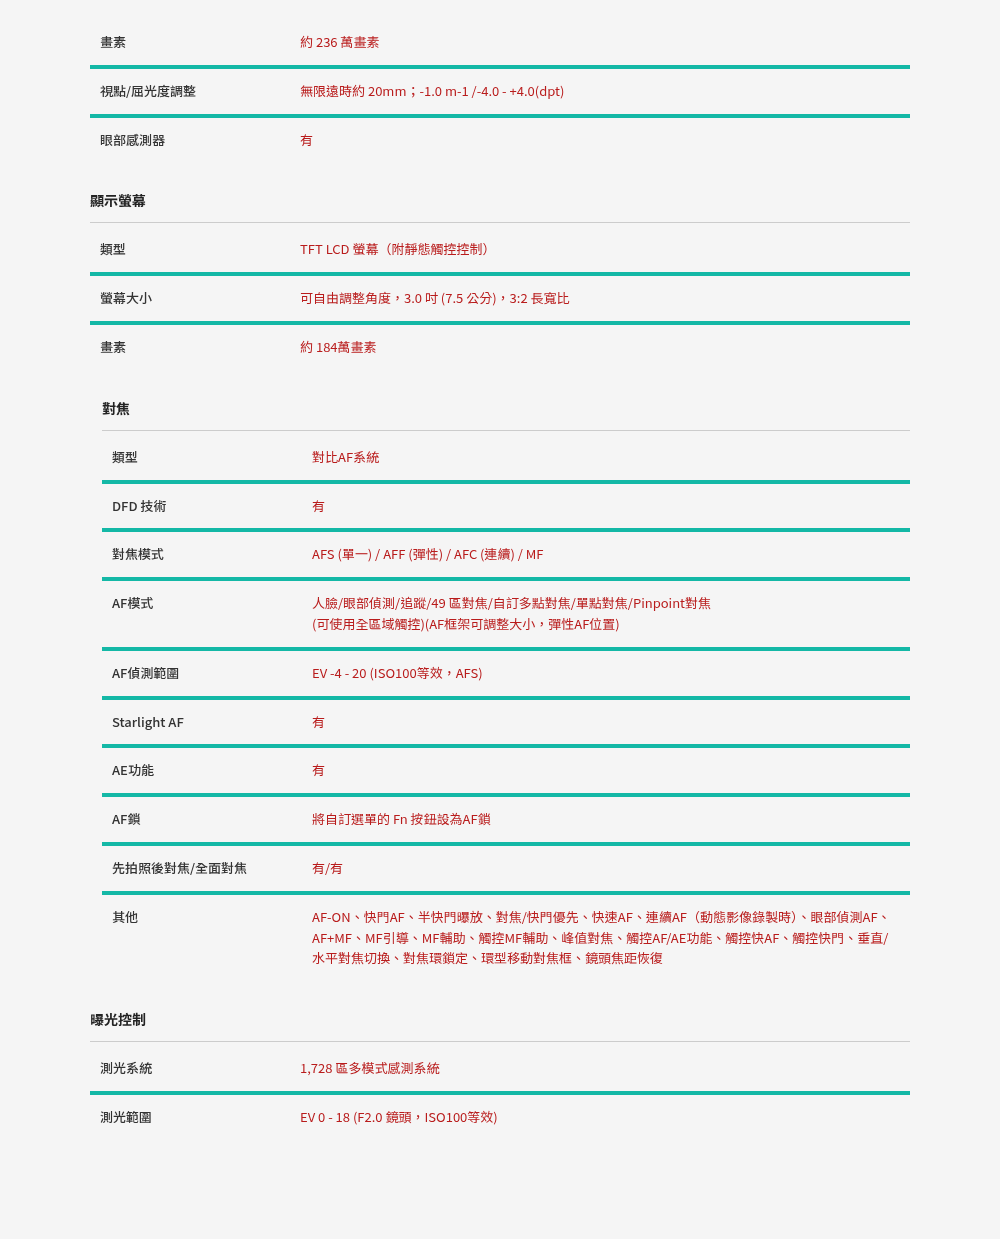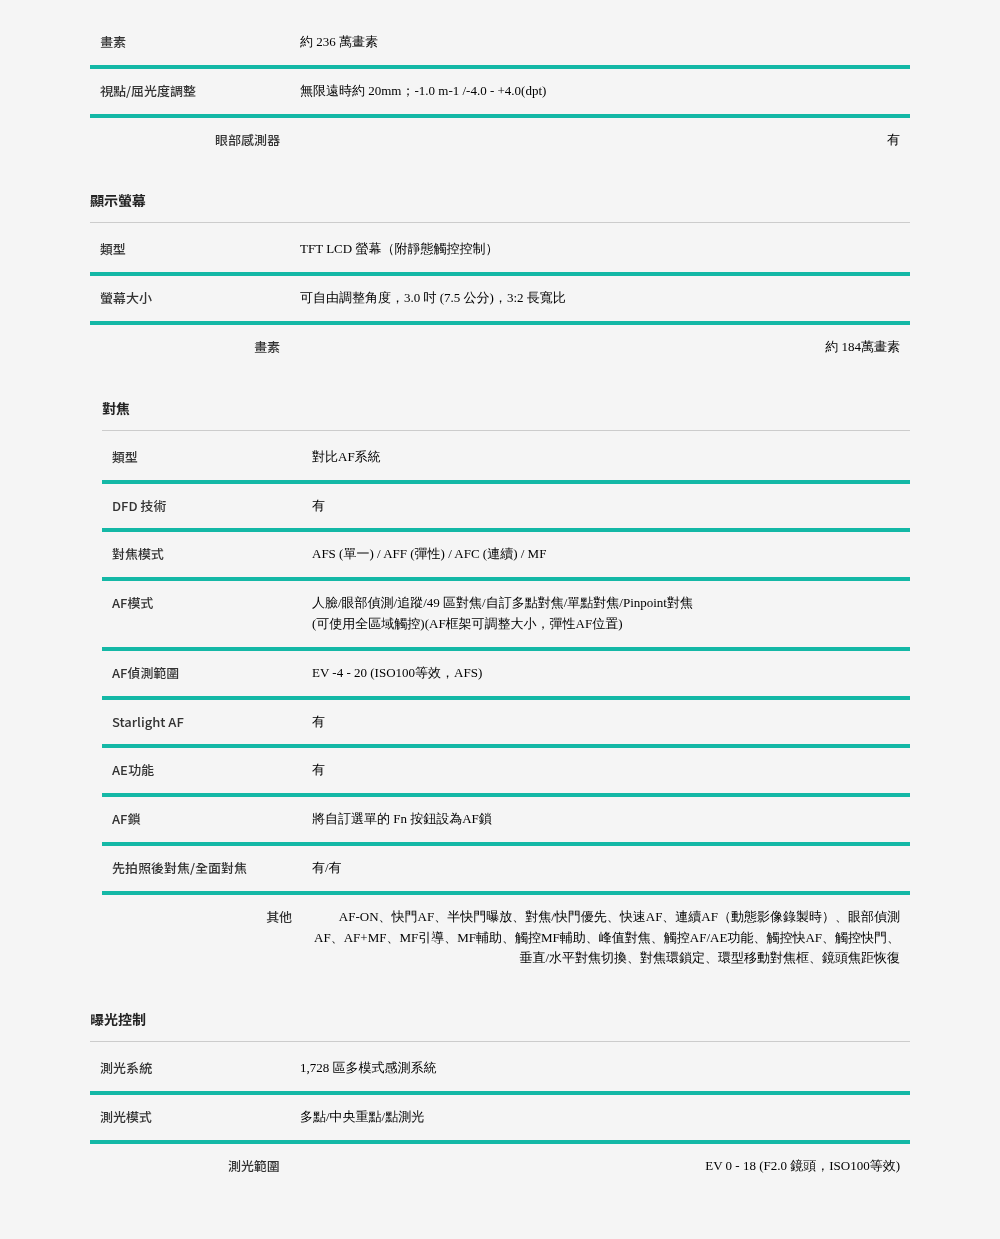--- a/index.html
+++ b/index.html
@@ -28,37 +28,35 @@
     }
     .spec-table {
       width: 100%;
       border-collapse: collapse;
     }
     .spec-table tr {
       border-bottom: 4px solid #14b8a6;
     }
     .spec-table tr:last-child {
       border-bottom: none;
-      text-align: right;
     }
     .spec-table td {
       padding: 12px 10px;
       vertical-align: top;
       line-height: 1.6;
     }
     .spec-table td:first-child {
       width: 200px;
       min-width: 160px;
       color: #333;
       font-weight: 500;
       white-space: nowrap;
     }
     .spec-table td:last-child {
-      color: #000000;
-      font-family: Liberation Serif, serif;
+      color: #b91c1c;
     }
     .bold-label {
       font-weight: bold;
     }
   </style>
 </head>
 <body>
 
 <div class="page-wrapper">
 
@@ -154,24 +152,20 @@
   <div style="margin-top: 10px;">
     <div class="section-title">曝光控制</div>
     <hr class="divider">
     <table class="spec-table">
       <tbody id="tbody-exposure">
           <tr>
             <td>測光系統</td>
             <td>1,728 區多模式感測系統</td>
           </tr>
           <tr>
-            <td>測光模式</td>
-            <td>多點/中央重點/點測光</td>
-          </tr>
-          <tr>
             <td>測光範圍</td>
             <td>EV 0 - 18 (F2.0 鏡頭，ISO100等效)</td>
           </tr>
         </tbody>
     </table>
   </div>
 
 </div>
 
 </body></html>

